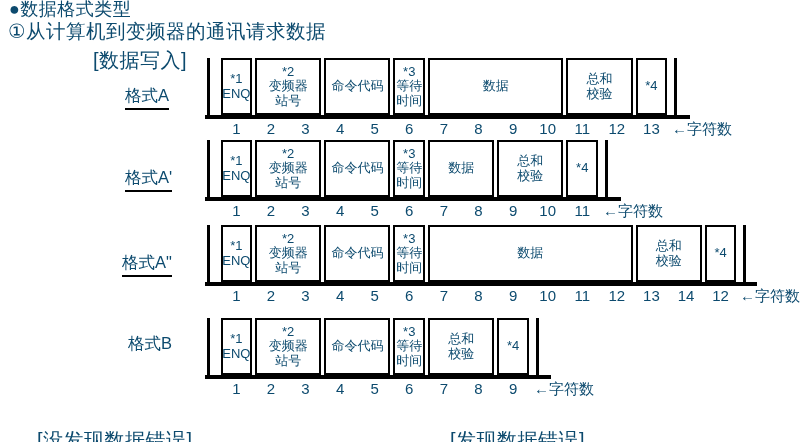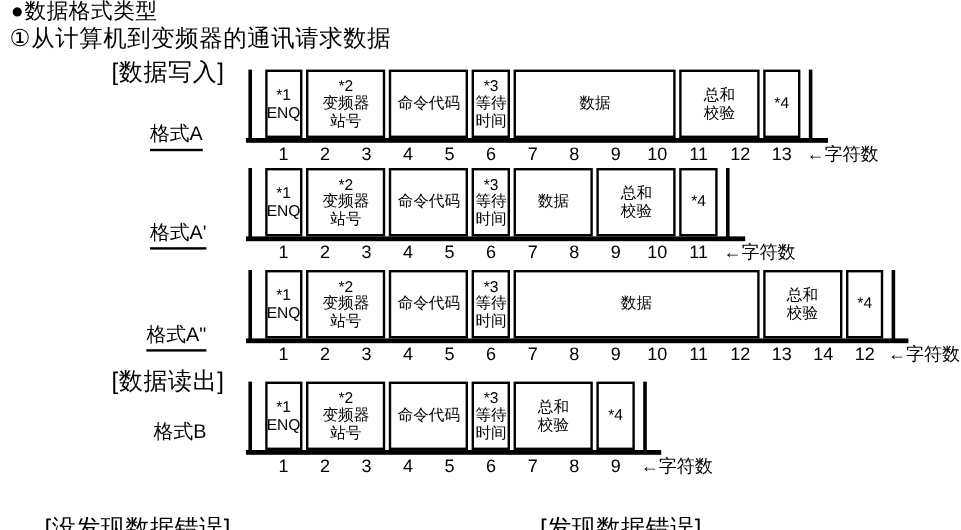--- a/index.html
+++ b/index.html
@@ -1,24 +1,24 @@
 <!DOCTYPE html>
 <html><head>
 <meta charset="utf-8">
 <style>
   html,body{margin:0;padding:0;background:#ffffff;}
   .page{
     position:relative;width:801px;height:442px;background:#ffffff;
-    overflow:hidden;color:#000000;
+    overflow:hidden;color:#0c4a6e;
     font-family:"Liberation Sans","DejaVu Sans",sans-serif;
   }
   .t1{position:absolute;left:9px;top:-3px;font-size:18px;letter-spacing:.5px;white-space:nowrap;}
   .t2{position:absolute;font-size:19.5px;letter-spacing:.5px;white-space:nowrap;text-align:right;}
   .bracket{position:absolute;font-size:20px;letter-spacing:.5px;white-space:nowrap;}
-  .fmt-label{position:absolute;font-size:16.5px;white-space:nowrap;margin-top:16px;}
+  .fmt-label{position:absolute;font-size:16.5px;white-space:nowrap;}
   .ul{border-bottom:2px solid #000;padding-bottom:1px;}
   .row{position:absolute;left:0;width:801px;height:82px;}
   .boxes{
     position:absolute;left:219px;top:0;display:grid;
     grid-template-columns:repeat(15,34.6px);height:57px;
   }
   .box{
     box-sizing:border-box;margin:0 1.5px;border:2.4px solid #000;background:#fff;
     display:flex;align-items:center;justify-content:center;text-align:center;
     white-space:pre-line;font-size:13px;line-height:1.12;overflow:hidden;
@@ -152,21 +152,20 @@
       <div class="num">10</div>
       <div class="num">11</div>
       <div class="num">12</div>
       <div class="num">13</div>
       <div class="num">14</div>
       <div class="num">12</div>
     </div>
     <div class="charcount" style="left:740px">←字符数</div>
   </div>
 
-  <div class="bracket" style="left:93px;top:304px">[数据读出]</div>
 
   <div class="row" style="top:318px">
     <div class="fmt-label" style="left:128px;top:15px">格式B</div>
     <div class="tick" style="left:207px"></div>
     <div class="boxes">
       <div class="box s1">*1
 ENQ</div>
       <div class="box s2">*2
 变频器
 站号</div>

